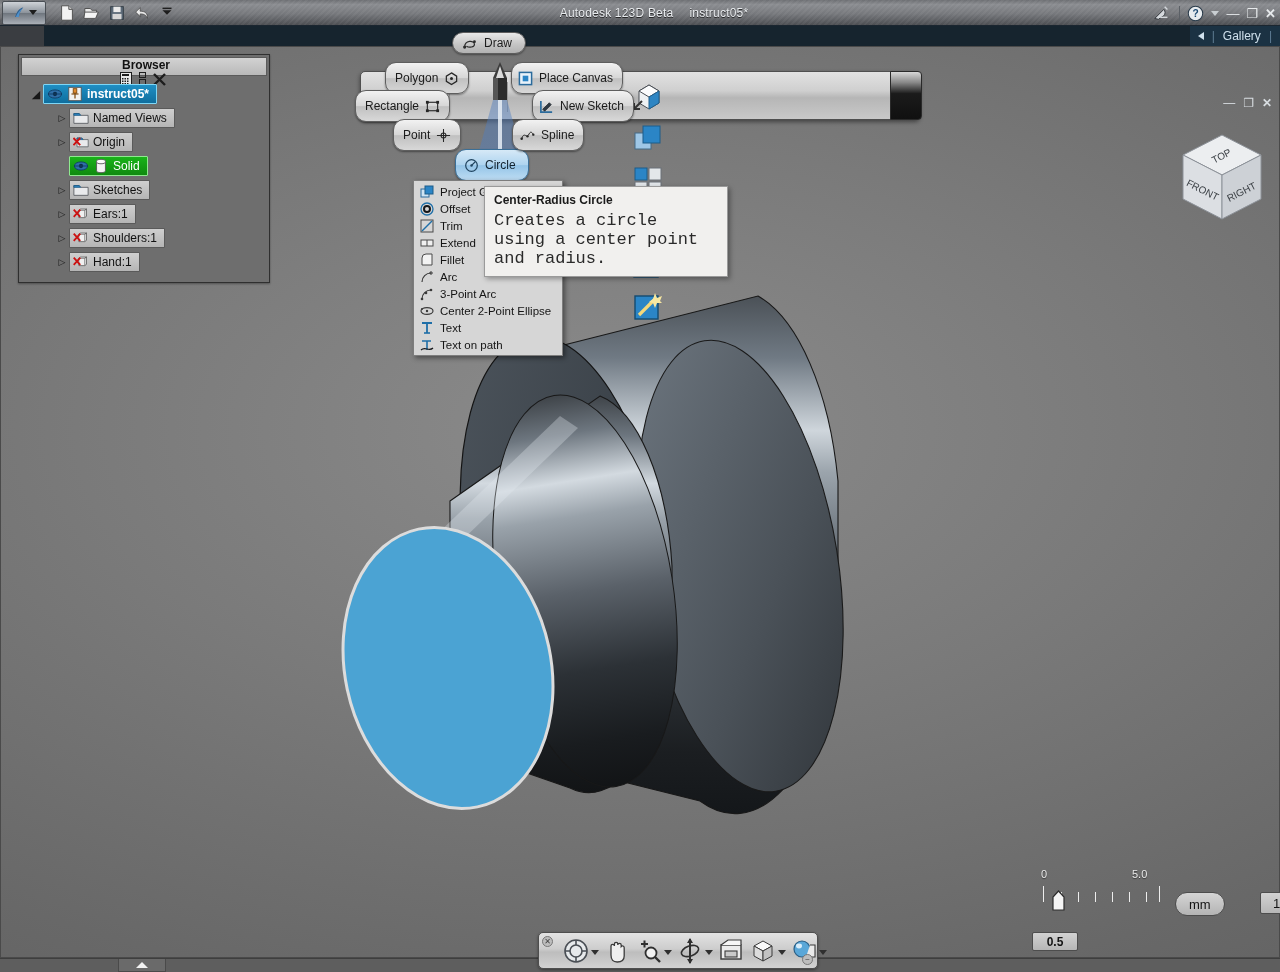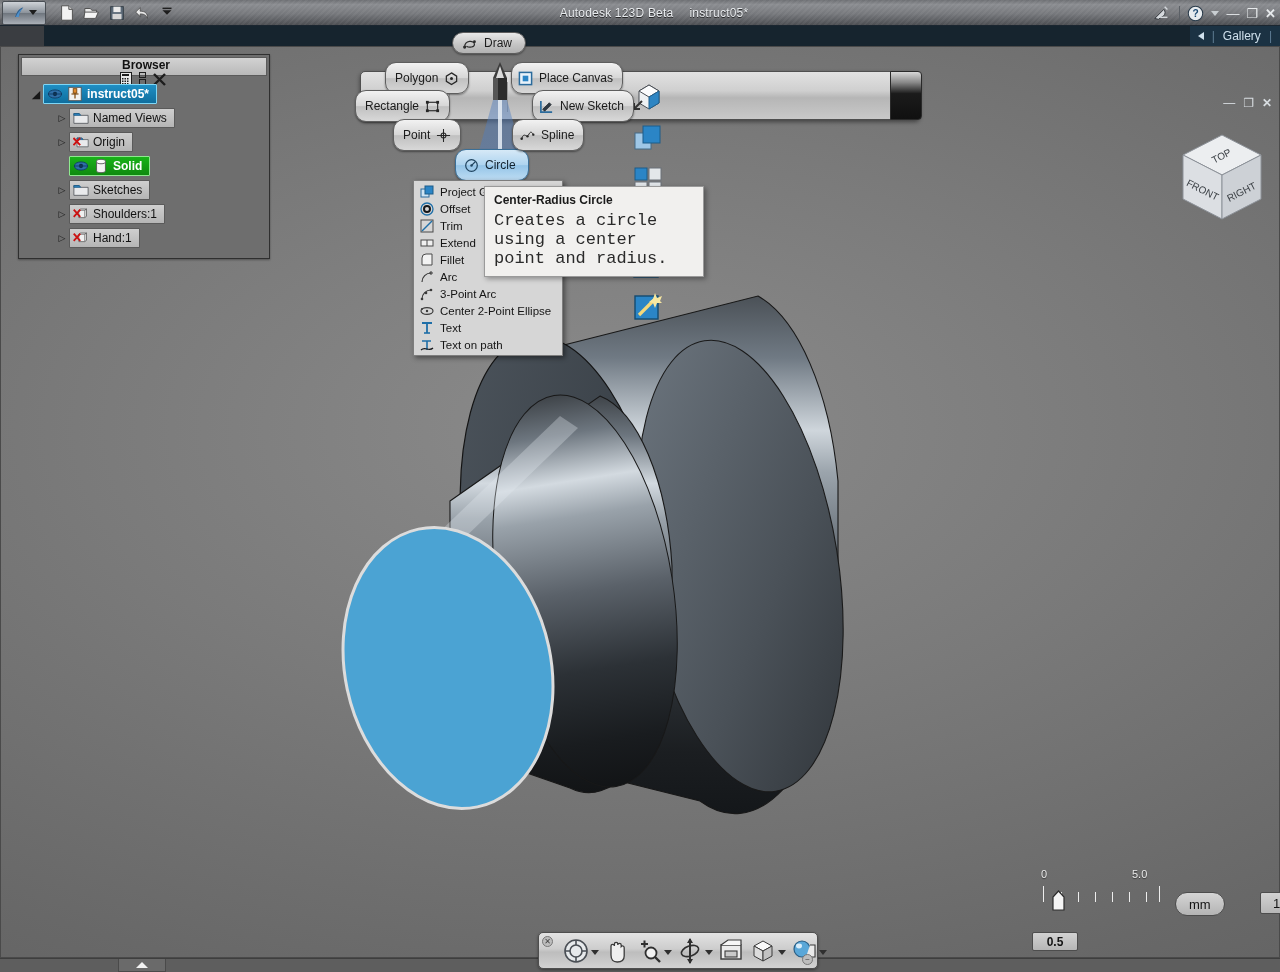--- a/index.html
+++ b/index.html
@@ -109,21 +109,21 @@
     padding:0 7px 0 3px; border:1px solid #5a5a5a;
     background:linear-gradient(to bottom,#cfcfcf,#b5b5b5);
     border-radius:1px; font-size:12px; color:#111;
   }
   .node.sel-blue{
     background:linear-gradient(to bottom,#1f8fc4,#0f6e9e);
     border:1px solid #7fd6f5; color:#fff; font-weight:bold;
   }
   .node.sel-green{
     background:linear-gradient(to bottom,#19b319,#0f8a0f);
-    border:1px solid #8fe98f; color:#fff; font-weight:bold;
+    border:1px solid #8fe98f; color:#fff; font-weight:normal;
   }
   .ico{ width:16px;height:16px; display:inline-block; flex:none; }
 
   
   .drawtab{
     position:absolute; left:452px; top:32px; height:22px; padding:0 13px 0 9px;
     background:linear-gradient(to bottom,#e9e9e9,#c6c6c6 55%,#b2b2b2);
     border:1px solid #5d5d5d; border-radius:11px;
     display:flex; align-items:center; gap:6px;
     font-size:12px; color:#1d1d1d; box-shadow:0 1px 2px rgba(0,0,0,.4);
@@ -171,21 +171,21 @@
     z-index:40; padding:2px 0;
   }
   .mi{
     display:flex; align-items:center; gap:6px; height:17px; padding:0 6px;
     font-size:11.5px; color:#151515;
   }
   .mi .mic{ width:14px;height:14px; flex:none; display:block;}
 
   
   .tooltip{
-    position:absolute; left:484px; top:186px; width:220px;
+    position:absolute; left:484px; top:186px; width:244px;
     background:#f1f0ee; border:1px solid #9a9a9a;
     box-shadow:2px 2px 5px rgba(0,0,0,.35);
     padding:6px 9px 8px 9px; z-index:60;
   }
   .tooltip .tt-title{ font-size:12px; font-weight:bold; color:#1a1a1a; margin-bottom:4px;}
   .tooltip .tt-body{ font-size:17px; color:#2a2a2a;font-family:Liberation Mono, monospace; }
 
   
   .viewcube{ position:absolute; left:1175px; top:85px; width:94px; height:98px; z-index:12;}
 
@@ -489,20 +489,32 @@
         </div>
         <div class="trow" style="padding-left: 36px;">
           <span class="arrow collapsed"></span>
           <span class="node">
             <svg class="ico" viewBox="0 0 22 16">
         <path d="M8 3 h8 v10 h-8 Z" fill="#f0f0f0" stroke="#4d4d4d"></path>
         <path d="M8 3 l2.5 -1.8 h8 L16 3" fill="#e2e2e2" stroke="#4d4d4d"></path>
         <path d="M16 3 l2.5 -1.8 v10 L16 13" fill="#d4d4d4" stroke="#4d4d4d"></path>
         <path d="M1 2 L10 12 M10 2 L1 12" stroke="#cc1111" stroke-width="2.5"></path>
             </svg>
+            <span>Ears:1</span>
+          </span>
+        </div>
+        <div class="trow" style="padding-left: 36px;">
+          <span class="arrow collapsed"></span>
+          <span class="node">
+            <svg class="ico" viewBox="0 0 22 16">
+        <path d="M8 3 h8 v10 h-8 Z" fill="#f0f0f0" stroke="#4d4d4d"></path>
+        <path d="M8 3 l2.5 -1.8 h8 L16 3" fill="#e2e2e2" stroke="#4d4d4d"></path>
+        <path d="M16 3 l2.5 -1.8 v10 L16 13" fill="#d4d4d4" stroke="#4d4d4d"></path>
+        <path d="M1 2 L10 12 M10 2 L1 12" stroke="#cc1111" stroke-width="2.5"></path>
+            </svg>
             <span>Shoulders:1</span>
           </span>
         </div>
         <div class="trow" style="padding-left: 36px;">
           <span class="arrow collapsed"></span>
           <span class="node">
             <svg class="ico" viewBox="0 0 22 16">
         <path d="M8 3 h8 v10 h-8 Z" fill="#f0f0f0" stroke="#4d4d4d"></path>
         <path d="M8 3 l2.5 -1.8 h8 L16 3" fill="#e2e2e2" stroke="#4d4d4d"></path>
         <path d="M16 3 l2.5 -1.8 v10 L16 13" fill="#d4d4d4" stroke="#4d4d4d"></path>

